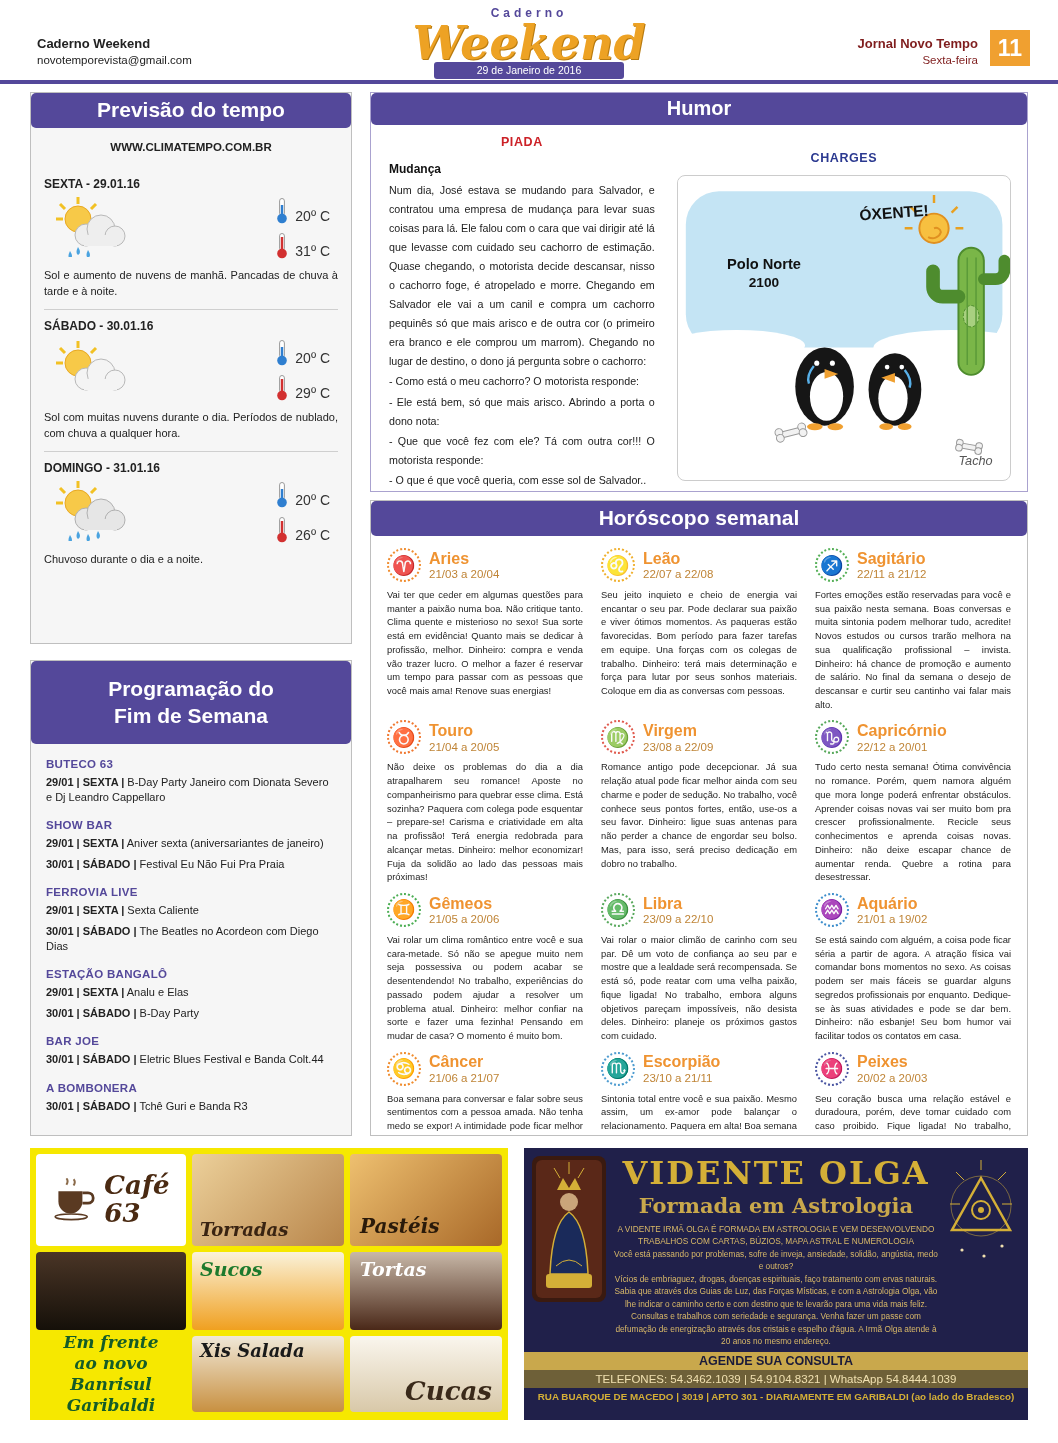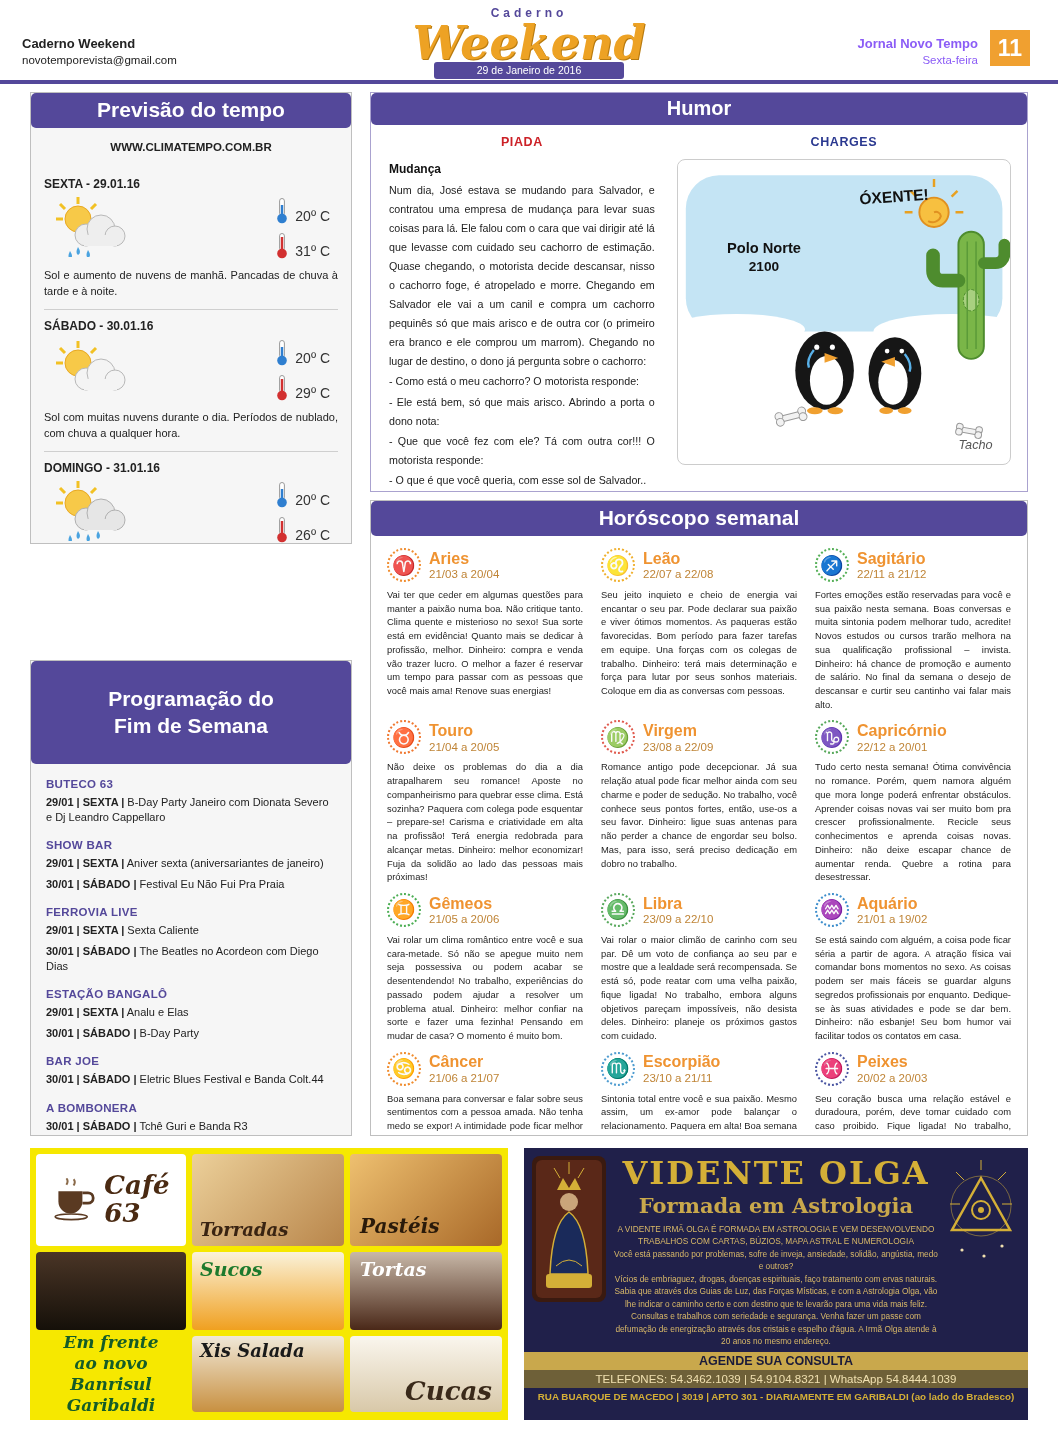--- a/index.html
+++ b/index.html
@@ -1,61 +1,61 @@
 <!DOCTYPE html>
 <html><head>
 <meta charset="utf-8">
 <style>
   * { margin:0; padding:0; box-sizing:border-box; }
   body { background:#888; font-family:"Liberation Sans", sans-serif; }
   .page { position:relative; width:1058px; height:1443px; background:#fff; margin:0 auto; overflow:hidden; }
 
   
-  .hdr-left { position:absolute; left:22px; top:36px; color:#222; }
+  .hdr-left { position:absolute; left:37px; top:36px; color:#222; }
   .hdr-left .t { font-weight:bold; font-size:13px; }
   .hdr-left .e { font-size:11.5px; margin-top:3px; }
   .hdr-center { position:absolute; left:50%; top:6px; transform:translateX(-50%); width:280px; text-align:center; }
   .logo-caderno { font-size:12px; letter-spacing:4px; color:#54489a; font-weight:bold; }
   .logo-weekend { font-family:"DejaVu Serif", serif; font-style:italic; font-weight:bold; font-size:46px; line-height:1.0; color:#eda224; text-shadow:1px 1px 0 #b87b10; }
   .logo-datebar { margin:0 auto; width:190px; background:#54489a; color:#fff; font-size:10.5px; padding:2px 0 3px; border-radius:3px; position:relative; top:-4px; }
-  .hdr-right { position:absolute; right:80px; top:36px; text-align:right; color:#8b5cf6; }
+  .hdr-right { position:absolute; right:80px; top:36px; text-align:right; color:#7f1d1d; }
   .hdr-right .t { font-weight:bold; font-size:13px; }
   .hdr-right .s { font-size:11.5px; margin-top:3px; }
   .pagenum { position:absolute; right:28px; top:30px; width:40px; height:36px; background:#f0a030; color:#fff; font-weight:bold; font-size:23px; display:flex; align-items:center; justify-content:center; }
   .hdr-rule { position:absolute; left:0; right:0; top:80px; height:4px; background:#54489a; }
 
   
   .sec-hdr { background:#54489a; color:#fff; font-weight:bold; text-align:center; border-radius:5px; }
 
   
-  .weather { position:absolute; left:30px; top:92px; width:322px; height:452px; background:#f6f6f6; border:1px solid #bfbfbf; overflow:hidden; }
+  .weather { position:absolute; left:30px; top:92px; width:322px; height:552px; background:#f6f6f6; border:1px solid #bfbfbf; overflow:hidden; }
   .weather .sec-hdr { font-size:21px; padding:5px 0 6px; }
   .weather-src { text-align:center; font-weight:bold; font-size:11.5px; margin:13px 0 24px; color:#222; }
   .wday { padding:0 13px; }
   .wday-label { font-weight:bold; font-size:12px; color:#222; margin:4px 0 2px; }
   .wday-row { display:flex; align-items:center; justify-content:space-between; padding:2px 8px 0 4px; }
   .temps { display:flex; flex-direction:column; gap:8px; }
   .temp { display:flex; align-items:flex-end; gap:7px; font-size:14px; color:#333; }
   .wday-desc { font-size:11px; line-height:1.45; text-align:justify; margin:7px 0 9px; color:#222; }
   .wday-sep { border-top:1px solid #cfcfcf; margin:2px 0 9px; }
 
   
   .program { position:absolute; left:30px; top:660px; width:322px; height:476px; background:#f6f6f6; border:1px solid #bfbfbf; overflow:hidden; }
-  .program .sec-hdr { font-size:21px; line-height:1.3; padding:24px 0; }
+  .program .sec-hdr { font-size:21px; line-height:1.3; padding:14px 0; }
   .venue { padding:0 15px; }
   .venue-name { color:#54489a; font-weight:bold; font-size:11.5px; letter-spacing:.3px; margin:14px 0 4px; }
   .event { font-size:11px; color:#222; margin:5px 0; line-height:1.4; }
   .event b { font-weight:bold; }
 
   
   .humor { position:absolute; left:370px; top:92px; width:658px; height:400px; background:#fff; border:1px solid #aaa2cf; overflow:hidden; }
   .humor .sec-hdr { font-size:20px; padding:4px 0 5px; }
   .humor-body { display:flex; }
   .piada-col { width:46%; padding:10px 18px 0 18px; }
-  .charges-col { width:54%; padding:10px 16px 0 4px; }
+  .charges-col { width:54%; padding:10px 16px 0 4px;margin-top:16px; }
   .col-title { text-align:center; font-weight:bold; font-size:12.5px; letter-spacing:.6px; }
   .piada-title { color:#cc2127; }
   .charges-title { color:#2b3990; }
   .joke-title { font-weight:bold; font-size:12px; color:#111; margin:13px 0 5px; }
   .joke p { font-size:10.7px; line-height:1.78; text-align:justify; color:#222; margin-bottom:1px; }
   .cartoon { margin-top:10px; border:1px solid #ccc; border-radius:8px; overflow:hidden; background:#fff; }
 
   
   .horoscope { position:absolute; left:370px; top:500px; width:658px; height:636px; background:#fff; border:1px solid #bfbfbf; overflow:hidden; }
   .horoscope .sec-hdr { font-size:21px; padding:5px 0 6px; }

